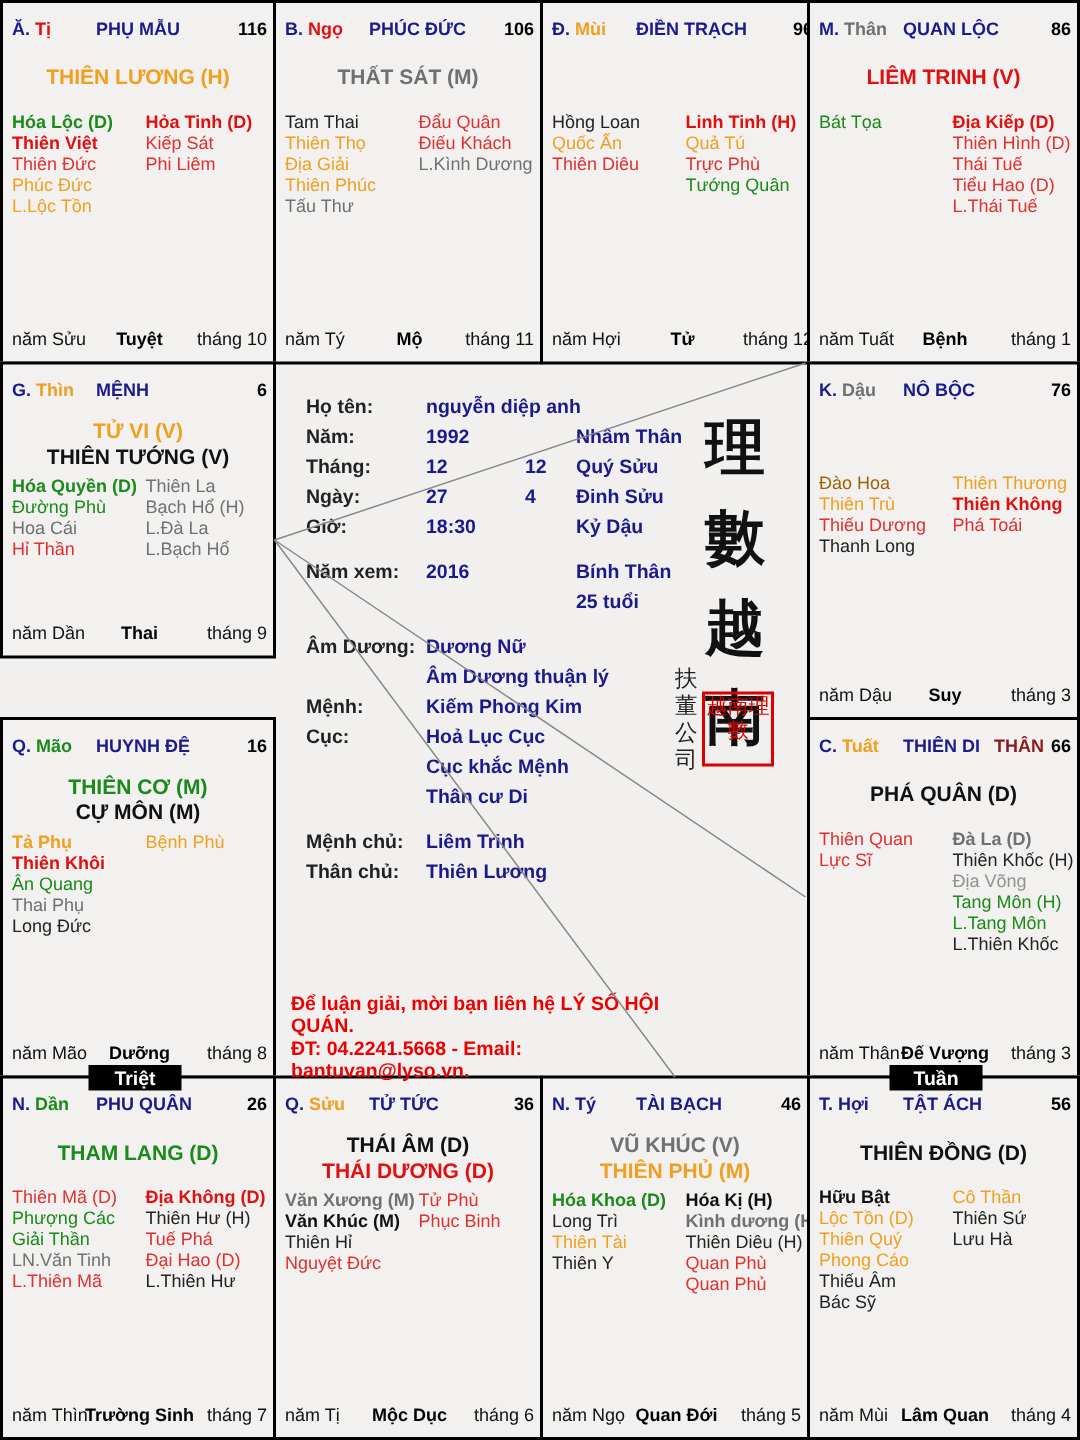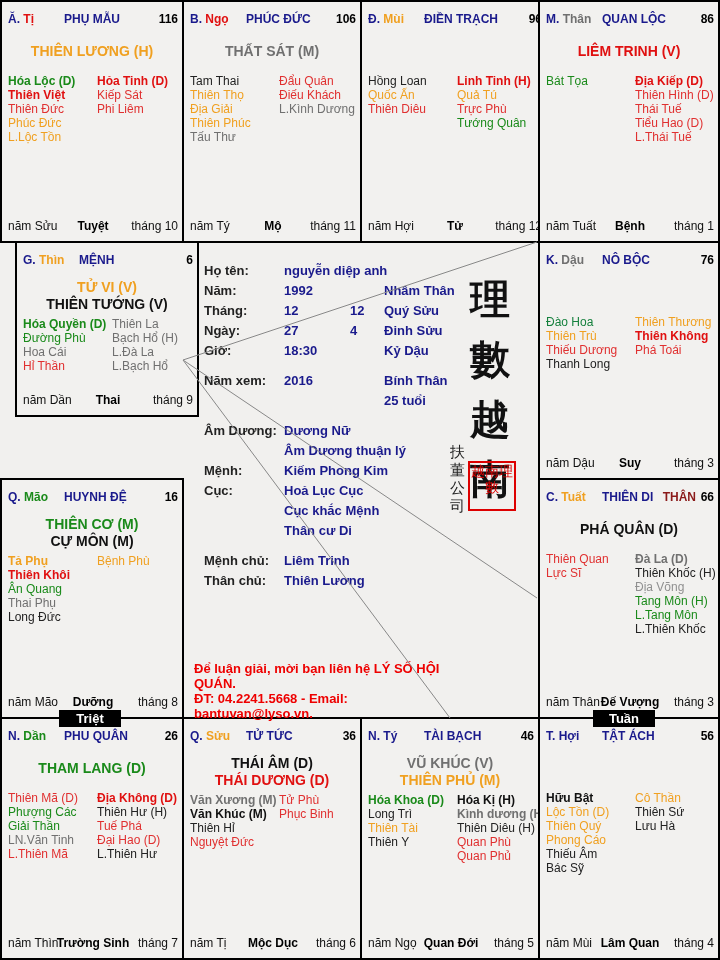--- a/index.html
+++ b/index.html
@@ -145,21 +145,21 @@
             <div class="" style="color:#e03030">Tiểu Hao (D)</div>
             <div class="" style="color:#e03030">L.Thái Tuế</div>
           </div>
         </div>
         <div class="ftr">
       <span class="y">năm Tuất</span>
       <span class="st">Bệnh</span>
       <span class="m">tháng 1</span>
     </div>
       </div>
-      <div class="cell" style="left: 15px; top: 241px; width: 184px; height: 176px;">
+      <div class="cell" style="left: 0px; top: 241px; width: 184px; height: 198px;">
         <div class="hdr">
       <span class="branch"><span class="can">G.</span> <span style="color:#f0a020">Thìn</span></span>
       <span class="name">MỆNH</span>
       <span class="extra"></span>
       <span class="age">6</span>
     </div>
         <div class="main" style="top:36px">
           <div style="color:#f0a020;">TỬ VI (V)</div>
           <div style="color:#111;">THIÊN TƯỚNG (V)</div>
         </div>
@@ -186,21 +186,21 @@
       <div class="cell" style="left: 538px; top: 241px; width: 182px; height: 239px;">
         <div class="hdr">
       <span class="branch"><span class="can">K.</span> <span style="color:#707070">Dậu</span></span>
       <span class="name">NÔ BỘC</span>
       <span class="extra"></span>
       <span class="age">76</span>
     </div>
         <div class="main" style="top:38px"></div>
         <div class="stars" style="top:72px">
           <div class="col" style="left:0">
-            <div class="" style="color:#15803d">Đào Hoa</div>
+            <div class="" style="color:#a16207">Đào Hoa</div>
             <div class="" style="color:#f0a020">Thiên Trù</div>
             <div class="" style="color:#e03030">Thiếu Dương</div>
             <div class="" style="color:#222">Thanh Long</div>
           </div>
           <div class="col" style="left:89px">
             <div class="" style="color:#f0a020">Thiên Thương</div>
             <div class="b" style="color:#e01010">Thiên Không</div>
             <div class="" style="color:#e03030">Phá Toái</div>
           </div>
         </div>
@@ -362,20 +362,23 @@
       <span class="m">tháng 5</span>
     </div>
       </div>
       <div class="cell" style="left: 538px; top: 717px; width: 182px; height: 243px;">
         <div class="hdr">
       <span class="branch"><span class="can">T.</span> <span style="color:#1a1a8c">Hợi</span></span>
       <span class="name">TẬT ÁCH</span>
       <span class="extra"></span>
       <span class="age">56</span>
     </div>
+        <div class="main" style="top:38px">
+          <div style="color:#111;line-height:22px;">THIÊN ĐỒNG (D)</div>
+        </div>
         <div class="stars" style="top:72px">
           <div class="col" style="left:0">
             <div class="b" style="color:#111">Hữu Bật</div>
             <div class="" style="color:#f0a020">Lộc Tồn (D)</div>
             <div class="" style="color:#f0a020">Thiên Quý</div>
             <div class="" style="color:#f0a020">Phong Cáo</div>
             <div class="" style="color:#222">Thiếu Âm</div>
             <div class="" style="color:#222">Bác Sỹ</div>
           </div>
           <div class="col" style="left:89px">

